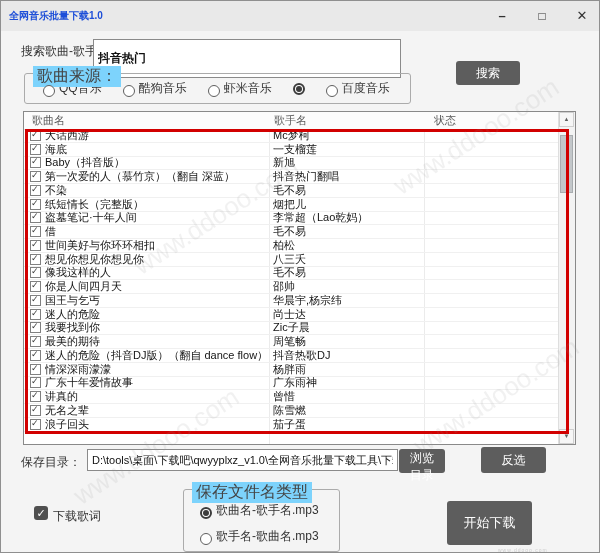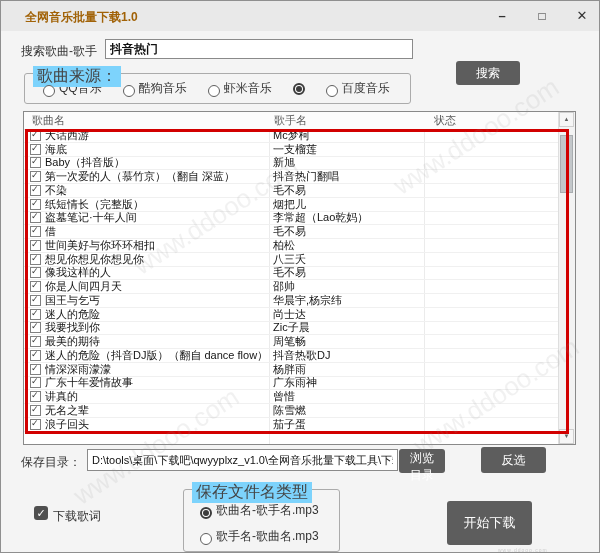--- a/index.html
+++ b/index.html
@@ -1,32 +1,32 @@
 <!DOCTYPE html>
 <html><head>
 <meta charset="utf-8">
 <style>
   html,body{margin:0;padding:0;background:#d8d8d8;}
   .window{position:relative;width:600px;height:553px;background:#f4f4f4;
     border:1px solid #8f8f8f;box-sizing:border-box;overflow:hidden;
     font-family:"Liberation Sans","DejaVu Sans",sans-serif;color:#222;}
   
   .titlebar{position:absolute;left:0;top:0;width:100%;height:30px;background:#e9e9e9;}
-  .title{position:absolute;left:24px;top:8px;font-size:12px;font-weight:bold;color:#a16207;}
+  .title{position:absolute;left:8px;top:8px;font-size:10px;font-weight:bold;color:#1d4ed8;}
   .winbtn{position:absolute;top:4px;width:30px;height:22px;text-align:center;line-height:22px;
     font-size:13px;color:#333;cursor:default;}
   .winbtn.min{left:486px;font-weight:bold;}
   .winbtn.max{left:526px;font-size:12px;}
   .winbtn.close{left:566px;font-size:13px;}
   
   .lbl{font-size:12px;color:#333;}
   .search-label{position:absolute;left:20px;top:42px;}
   .tbox{position:absolute;background:#fff;border:1px solid #8a8a8a;font-size:12px;
     color:#111;padding:0 4px;box-sizing:border-box;font-family:"Liberation Sans","DejaVu Sans",sans-serif;}
-  .search-input{left:92px;top:38px;width:308px;height:20px;font-weight:bold;margin-left:12px;}
+  .search-input{left:92px;top:38px;width:308px;height:39px;font-weight:bold;}
   .btn{position:absolute;background:#5d5d5d;color:#fff;border:none;border-radius:3px;
     font-size:12px;text-align:center;cursor:pointer;font-family:"Liberation Sans","DejaVu Sans",sans-serif;}
   .btn-search{left:455px;top:60px;width:64px;height:24px;}
   
   .groupbox{position:absolute;border:1px solid #ababab;border-radius:3px;box-sizing:border-box;}
   .legend{position:absolute;top:-8px;left:8px;background:#7dd3fc;padding:0 4px;font-size:16px;color:#444;}
   .gb-source{left:23px;top:72px;width:387px;height:31px;}
   .radio-row{display:flex;align-items:center;height:100%;padding-left:18px;gap:21px;}
   .radio-item{display:flex;align-items:flex-end;gap:4px;font-size:12px;color:#333;}
   .radio{width:12px;height:12px;border:1px solid #5f5f5f;border-radius:50%;background:#fff;

